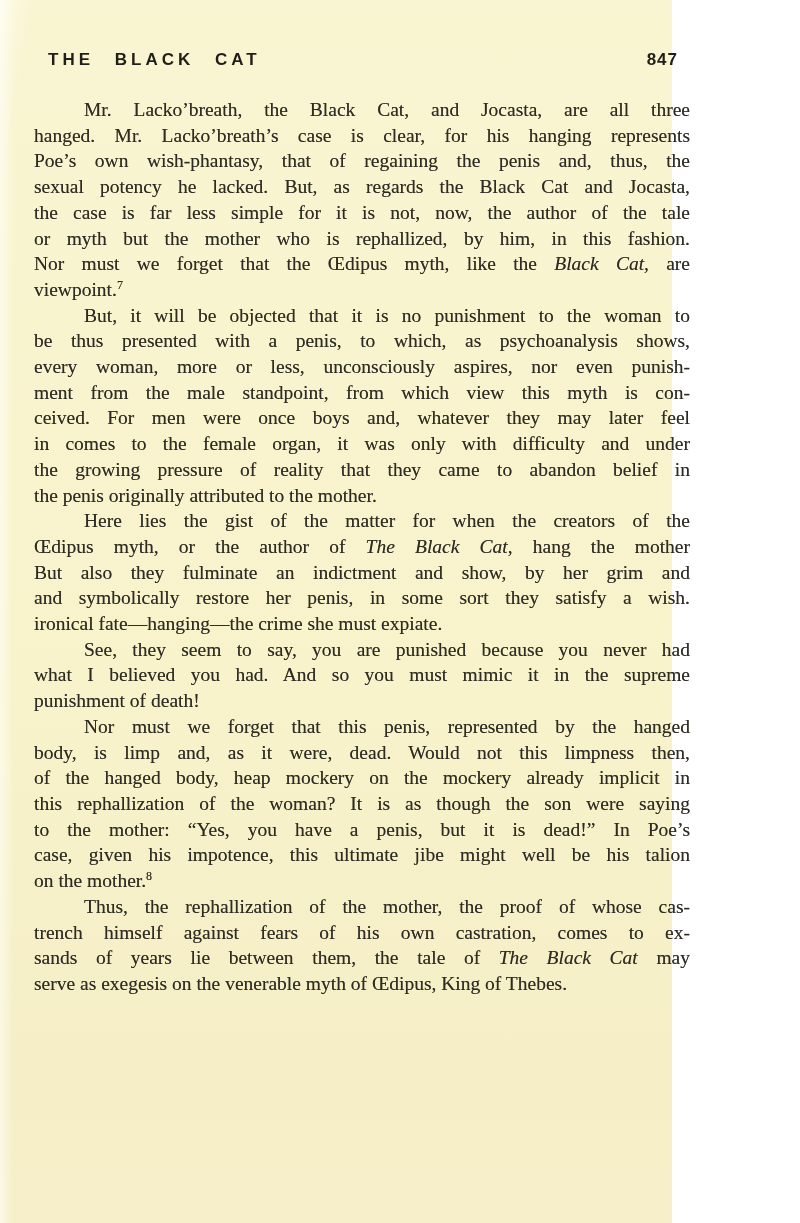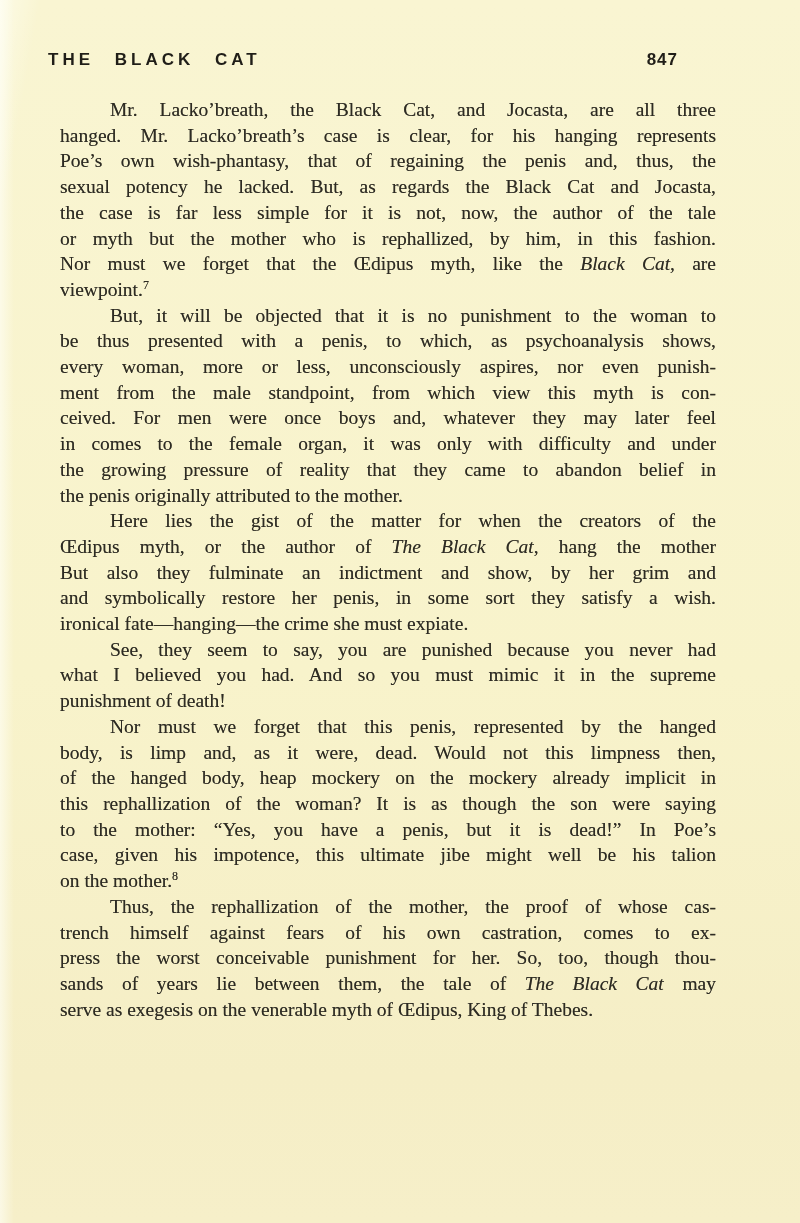--- a/index.html
+++ b/index.html
@@ -4,21 +4,21 @@
 <style>
   html, body {
     margin: 0;
     padding: 0;
     width: 800px;
     height: 1223px;
     overflow: hidden;
   }
   .book-page {
     position: relative;
-    width: 800px;
+    width: 672px;
     height: 1223px;
     background:
       linear-gradient(100deg, rgba(255,255,245,0.55) 0%, rgba(255,255,245,0) 4%),
       linear-gradient(180deg, #f9f5d2 0%, #f8f3cb 55%, #f5eec6 88%, #f6efc9 100%);
     font-family: "Liberation Serif", serif;
   }
   
   .right-edges {
     position: absolute;
     top: 0;
@@ -57,21 +57,21 @@
   }
   .folio {
     font-family: "Liberation Sans", sans-serif;
     font-weight: bold;
     font-size: 17px;
     letter-spacing: 1px;
   }
   .text-block {
     position: absolute;
     top: 97px;
-    left: 60px;
+    left: 34px;
     width: 656px;
     color: #2d2b23;
     font-size: 19.5px;
     line-height: 25.7px;
     text-shadow: 0 0 0.5px rgba(45,43,35,0.55);
   }
   .para { margin: 0; }
   .line {
     text-align: justify;
     text-align-last: justify;
@@ -137,18 +137,17 @@
         <div class="line"><span>body, is limp and, as it were, dead. Would not this limpness then,</span></div>
         <div class="line"><span>of the hanged body, heap mockery on the mockery already implicit in</span></div>
         <div class="line"><span>this rephallization of the woman? It is as though the son were saying</span></div>
         <div class="line"><span>to the mother: “Yes, you have a penis, but it is dead!” In Poe’s</span></div>
         <div class="line"><span>case, given his impotence, this ultimate jibe might well be his talion</span></div>
         <div class="line lastline"><span>on the mother.</span><span class="sup">8</span></div>
       </div>
       <div class="para">
         <div class="line first"><span>Thus, the rephallization of the mother, the proof of whose cas-</span></div>
         <div class="line"><span>trench himself against fears of his own castration, comes to ex-</span></div>
-        <div class="line"><span>press the worst conceivable punishment for her. So, too, though thou-</span></div>
         <div class="line"><span>sands of years lie between them, the tale of </span><span class="it">The Black Cat</span><span> may</span></div>
         <div class="line lastline"><span>serve as exegesis on the venerable myth of Œdipus, King of Thebes.</span></div>
       </div>
     </div>
 </div>
 
 </body></html>

